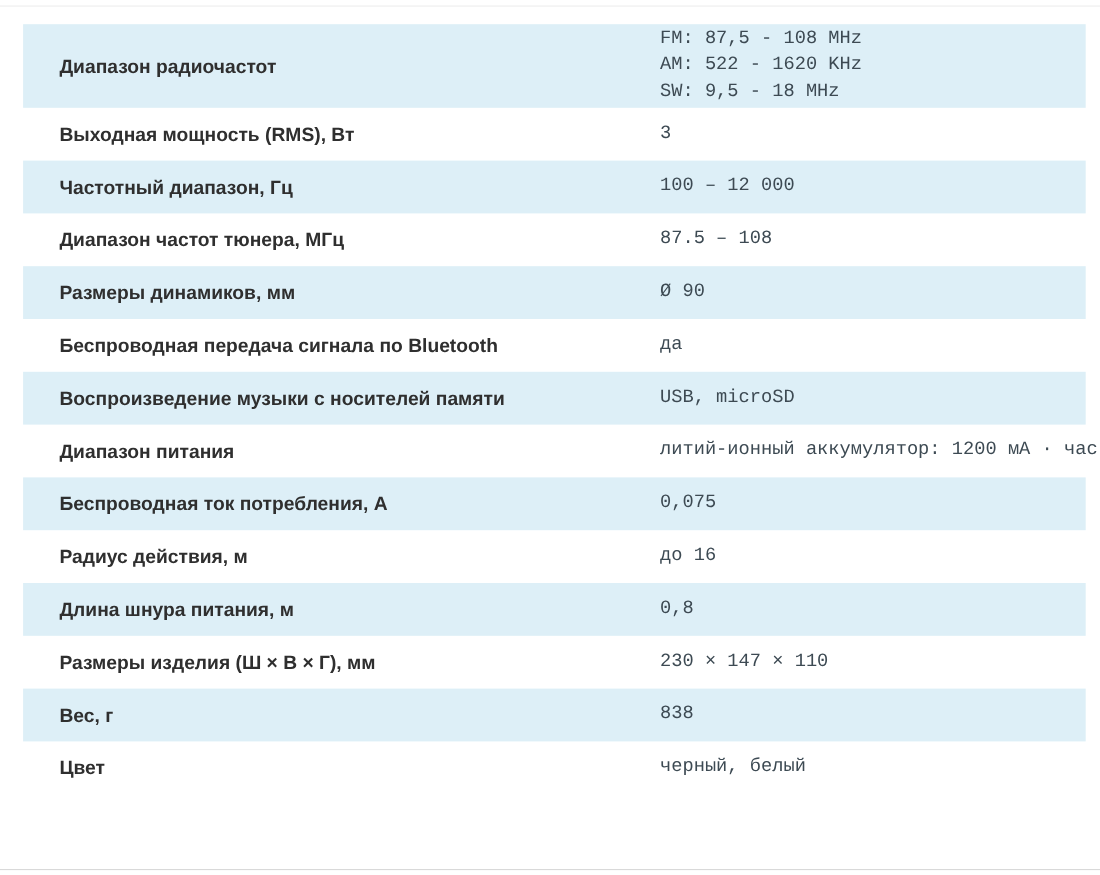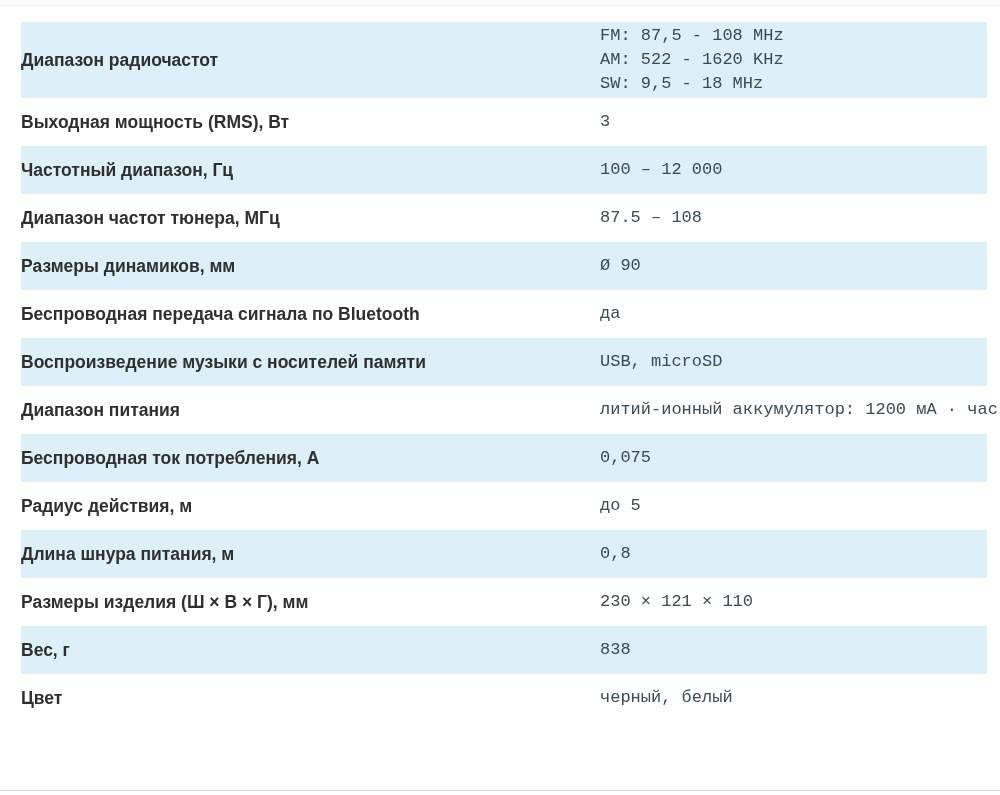--- a/index.html
+++ b/index.html
@@ -38,20 +38,21 @@
     padding: 2px 0;
     box-sizing: border-box;
     background: transparent;
   }
   .spec-table .spec-row:nth-child(odd) {
     background: var(--row-shaded-bg, #ddeff7);
   }
   .cell-label {
     width: 579px;
     box-sizing: border-box;
+    padding-left: 33px;
     padding-right: 20px;
     font-size: 17.5px;
     font-weight: bold;
     color: var(--label-color, #2f2f2f);
     line-height: 22px;
     flex-shrink: 0;
   }
   .cell-value {
     flex: 1;
     font-size: 17px;
@@ -122,33 +123,33 @@
       </div>
       <div class="spec-row">
         <div class="cell-label">Беспроводная ток потребления, А</div>
         <div class="cell-value">
           <div class="value-line">0,075</div>
         </div>
       </div>
       <div class="spec-row">
         <div class="cell-label">Радиус действия, м</div>
         <div class="cell-value">
-          <div class="value-line">до 5</div>
+          <div class="value-line">до 16</div>
         </div>
       </div>
       <div class="spec-row">
         <div class="cell-label">Длина шнура питания, м</div>
         <div class="cell-value">
           <div class="value-line">0,8</div>
         </div>
       </div>
       <div class="spec-row">
         <div class="cell-label">Размеры изделия (Ш × В × Г), мм</div>
         <div class="cell-value">
-          <div class="value-line">230 × 121 × 110</div>
+          <div class="value-line">230 × 147 × 110</div>
         </div>
       </div>
       <div class="spec-row">
         <div class="cell-label">Вес, г</div>
         <div class="cell-value">
           <div class="value-line">838</div>
         </div>
       </div>
       <div class="spec-row">
         <div class="cell-label">Цвет</div>

